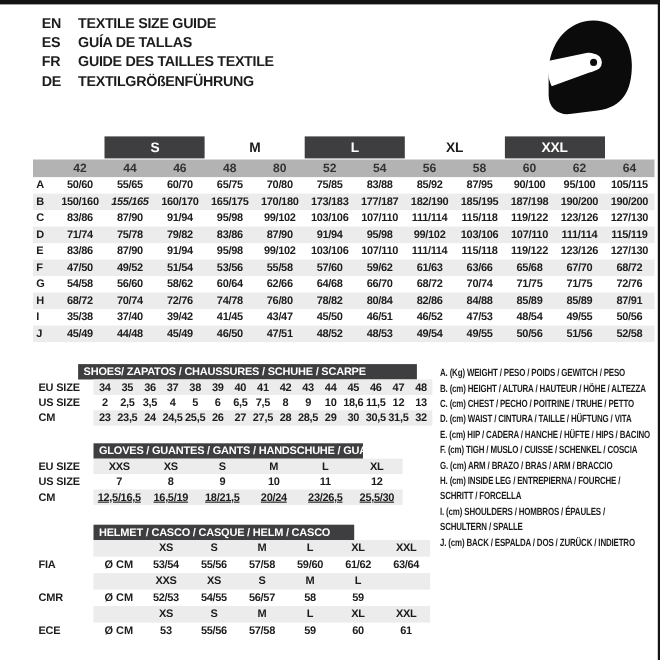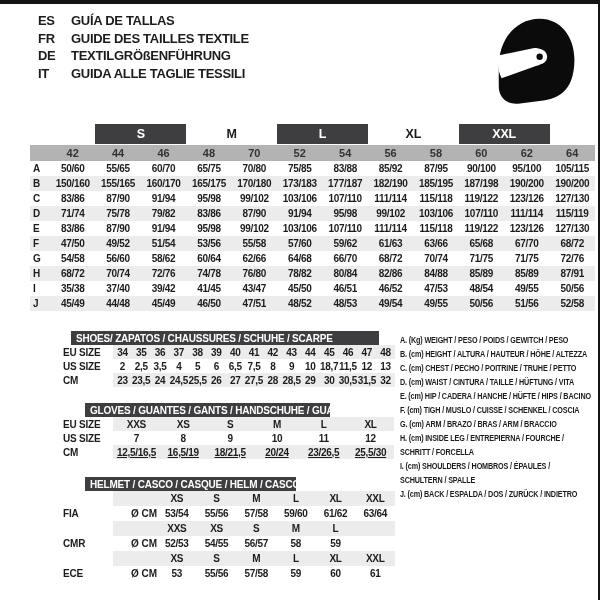--- a/index.html
+++ b/index.html
@@ -32,58 +32,58 @@
   .st-row.alt{background:#ececec;}
   .st-letter{width:20px;flex:none;display:flex;align-items:center;padding-left:3px;box-sizing:border-box;font-size:10px;}
   .st-cell{display:flex;align-items:center;justify-content:center;letter-spacing:-0.3px;}
 
   
   .bottom{position:absolute;left:35px;top:331px;width:360px;font-weight:bold;}
   .mini-title{height:14px;background:#3e3e40;color:#fff;font-size:10px;display:flex;align-items:center;
     padding-left:5px;box-sizing:border-box;margin-left:50px;letter-spacing:-0.2px;white-space:nowrap;}
   .mini-row{display:flex;align-items:center;height:14px;font-size:10px;}
   .h15 .mini-row{height:15px;}
-  .mini-label{width:50px;flex:none;font-size:10px;letter-spacing:-0.2px;margin-left:28px;}
+  .mini-label{width:50px;flex:none;font-size:10px;letter-spacing:-0.2px;}
   .mini-vals{display:flex;align-items:center;height:100%;}
   .mini-vals.shaded{background:#ececec;}
   .mini-cell{flex:1;text-align:center;letter-spacing:-0.3px;white-space:nowrap;}
-  .mini-unit{flex:none;text-align:right;padding-left:2px;box-sizing:border-box;white-space:nowrap;}
+  .mini-unit{flex:none;text-align:center;padding-left:2px;box-sizing:border-box;white-space:nowrap;}
   .small .mini-cell{font-size:10px;}
   #gloves-table{margin-top:16px;}
   #helmet-table{margin-top:18px;}
 
   
   .legend{position:absolute;left:400px;top:333px;width:260px;
     font-weight:bold;font-size:9.5px;line-height:14px;letter-spacing:-0.2px;
     transform:scaleX(0.76);transform-origin:left top;}
   .legend-item{white-space:pre-line;}
 </style>
 </head>
 <body>
 
 <div class="page">
   <div class="topbar"></div>
   <div class="rightbar"></div>
 
   <div class="lang" id="lang-list">
       <div class="lang-row">
+        <div class="lang-code">EN</div>
+        <div class="lang-text">TEXTILE SIZE GUIDE</div>
+      </div>
+      <div class="lang-row">
         <div class="lang-code">ES</div>
         <div class="lang-text">GUÍA DE TALLAS</div>
       </div>
       <div class="lang-row">
         <div class="lang-code">FR</div>
         <div class="lang-text">GUIDE DES TAILLES TEXTILE</div>
       </div>
       <div class="lang-row">
         <div class="lang-code">DE</div>
         <div class="lang-text">TEXTILGRÖßENFÜHRUNG</div>
-      </div>
-      <div class="lang-row">
-        <div class="lang-code">IT</div>
-        <div class="lang-text">GUIDA ALLE TAGLIE TESSILI</div>
       </div>
     </div>
 
   <div class="helmet">
     <svg viewBox="0 0 100 100" xmlns="http://www.w3.org/2000/svg">
       <path fill="#0b0b0b" d="M56 6 C79 6 93 26 93 49 C93 74 84 90 60 93 L33 96.5 C21 97.5 12.5 90 12.5 78 L12.5 57 C12.5 28 31 6 56 6 Z"></path>
       <path fill="#ffffff" d="M13 45 L49 37.5 C56.5 36.3 62 40.5 62 46.5 C62 51.5 58 55 52 56.3 L15.5 69.5 C11.5 61.5 11 52.5 13 45 Z"></path>
       <circle cx="56" cy="46.5" r="8" fill="#ffffff"></circle>
       <circle cx="56" cy="46.5" r="3.4" fill="#0b0b0b"></circle>
     </svg>
@@ -98,21 +98,21 @@
         <div class="gcell" style="width: 90.8333px;">XL</div>
         <div class="gcell gdark" style="width: 90.8333px;">XXL</div>
         <div class="gcell" style="width: 45.4167px;"></div>
       </div>
       <div class="st-sizes">
         <div class="scell" style="width: 20px;"></div>
         <div class="scell" style="width: 45.4167px;">42</div>
         <div class="scell" style="width: 45.4167px;">44</div>
         <div class="scell" style="width: 45.4167px;">46</div>
         <div class="scell" style="width: 45.4167px;">48</div>
-        <div class="scell" style="width: 45.4167px;">70</div>
+        <div class="scell" style="width: 45.4167px;">80</div>
         <div class="scell" style="width: 45.4167px;">52</div>
         <div class="scell" style="width: 45.4167px;">54</div>
         <div class="scell" style="width: 45.4167px;">56</div>
         <div class="scell" style="width: 45.4167px;">58</div>
         <div class="scell" style="width: 45.4167px;">60</div>
         <div class="scell" style="width: 45.4167px;">62</div>
         <div class="scell" style="width: 45.4167px;">64</div>
       </div>
       <div class="st-row">
         <div class="st-letter">A</div>
@@ -125,21 +125,21 @@
         <div class="st-cell" style="width: 45.4167px;">83/88</div>
         <div class="st-cell" style="width: 45.4167px;">85/92</div>
         <div class="st-cell" style="width: 45.4167px;">87/95</div>
         <div class="st-cell" style="width: 45.4167px;">90/100</div>
         <div class="st-cell" style="width: 45.4167px;">95/100</div>
         <div class="st-cell" style="width: 45.4167px;">105/115</div>
       </div>
       <div class="st-row alt">
         <div class="st-letter">B</div>
         <div class="st-cell" style="width: 45.4167px;">150/160</div>
-        <div class="st-cell" style="width: 45.4167px;">155/165</div>
+        <div class="st-cell" style="width: 45.4167px; font-style: italic;">155/165</div>
         <div class="st-cell" style="width: 45.4167px;">160/170</div>
         <div class="st-cell" style="width: 45.4167px;">165/175</div>
         <div class="st-cell" style="width: 45.4167px;">170/180</div>
         <div class="st-cell" style="width: 45.4167px;">173/183</div>
         <div class="st-cell" style="width: 45.4167px;">177/187</div>
         <div class="st-cell" style="width: 45.4167px;">182/190</div>
         <div class="st-cell" style="width: 45.4167px;">185/195</div>
         <div class="st-cell" style="width: 45.4167px;">187/198</div>
         <div class="st-cell" style="width: 45.4167px;">190/200</div>
         <div class="st-cell" style="width: 45.4167px;">190/200</div>
@@ -296,21 +296,21 @@
             <div class="mini-cell">2,5</div>
             <div class="mini-cell">3,5</div>
             <div class="mini-cell">4</div>
             <div class="mini-cell">5</div>
             <div class="mini-cell">6</div>
             <div class="mini-cell">6,5</div>
             <div class="mini-cell">7,5</div>
             <div class="mini-cell">8</div>
             <div class="mini-cell">9</div>
             <div class="mini-cell">10</div>
-            <div class="mini-cell">18,7</div>
+            <div class="mini-cell">18,6</div>
             <div class="mini-cell">11,5</div>
             <div class="mini-cell">12</div>
             <div class="mini-cell">13</div>
           </div>
         </div>
         <div class="mini-row">
           <div class="mini-label">CM</div>
           <div class="mini-vals shaded" style="width: 308px;">
             <div class="mini-cell">23</div>
             <div class="mini-cell">23,5</div>
@@ -360,21 +360,21 @@
             <div class="mini-cell">12,5/16,5</div>
             <div class="mini-cell">16,5/19</div>
             <div class="mini-cell">18/21,5</div>
             <div class="mini-cell">20/24</div>
             <div class="mini-cell">23/26,5</div>
             <div class="mini-cell">25,5/30</div>
           </div>
         </div>
       </div>
     <div id="helmet-table" class="h15">
-        <div class="mini-title" style="width: 211px;">HELMET / CASCO / CASQUE / HELM / CASCO</div>
+        <div class="mini-title" style="width: 237px;">HELMET / CASCO / CASQUE / HELM / CASCO</div>
         <div class="mini-row">
           <div class="mini-label"></div>
           <div class="mini-vals shaded" style="width: 306px;">
             <div class="mini-unit" style="width: 44px;"></div>
             <div class="mini-cell">XS</div>
             <div class="mini-cell">S</div>
             <div class="mini-cell">M</div>
             <div class="mini-cell">L</div>
             <div class="mini-cell">XL</div>
             <div class="mini-cell">XXL</div>

